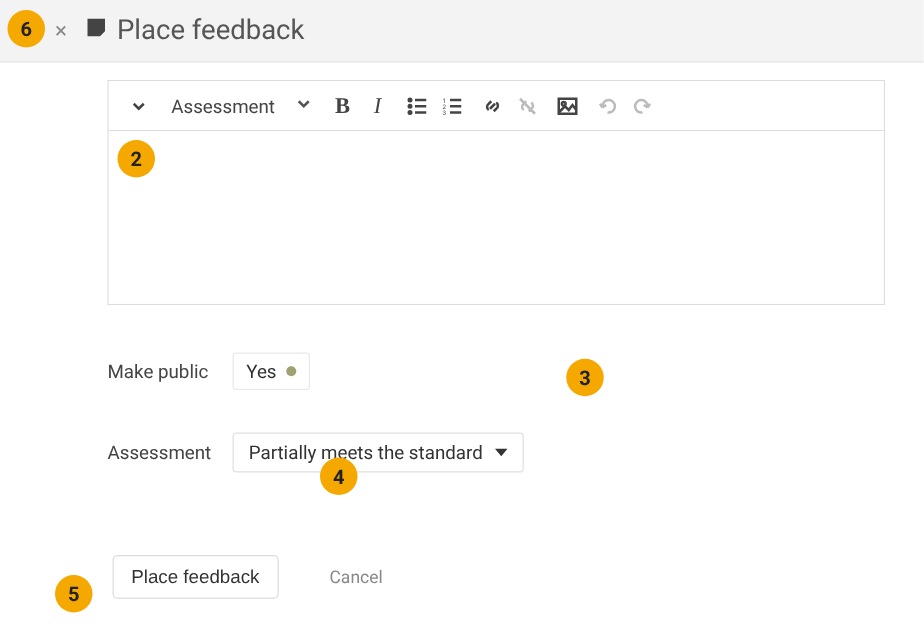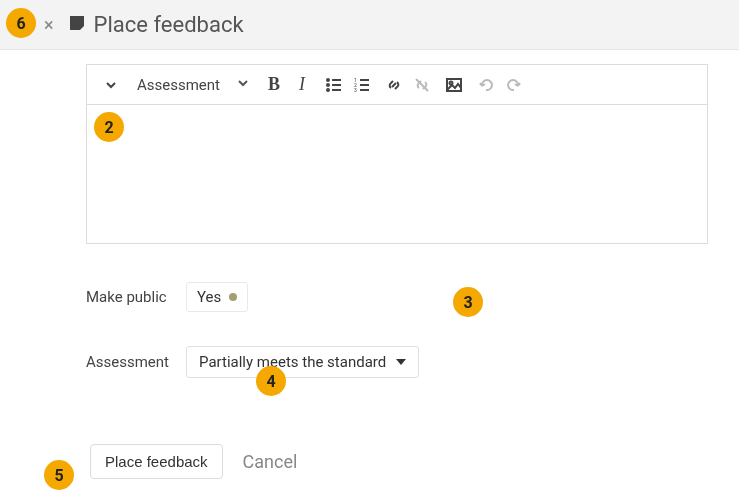--- a/index.html
+++ b/index.html
@@ -161,21 +161,22 @@
     border-radius: 4px;
     padding: 8px 14px;
     font-size: 15px;
     background: #fff;
     cursor: pointer;
     color: #333;
   }
   .link {
     color: #888;
     cursor: pointer;
-    font-size: 18px;
+    font-size: 14px;
+    margin-left: 21px;
   }
   .marker {
     position: absolute;
     width: 30px; height: 30px;
     border-radius: 50%;
     background: #f5a800;
     color: #222;
     font-weight: 700;
     font-size: 16px;
     display: flex;

